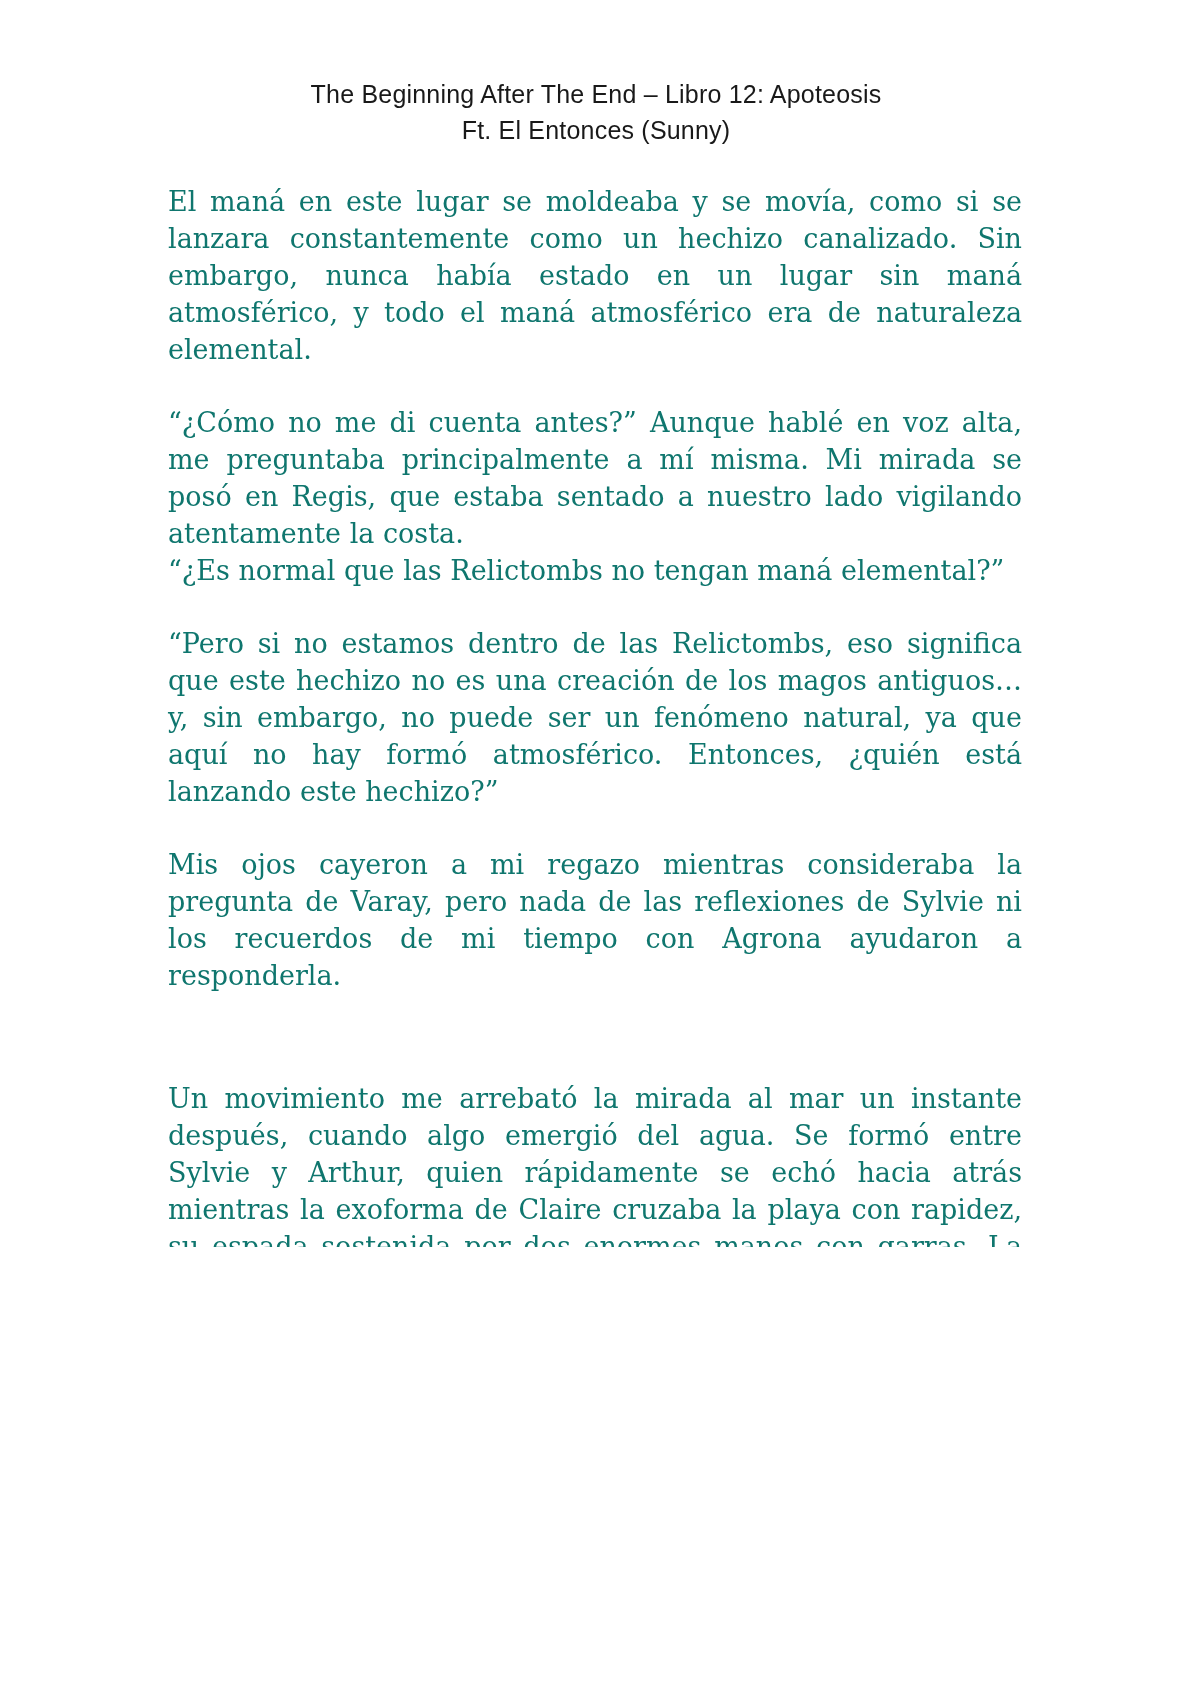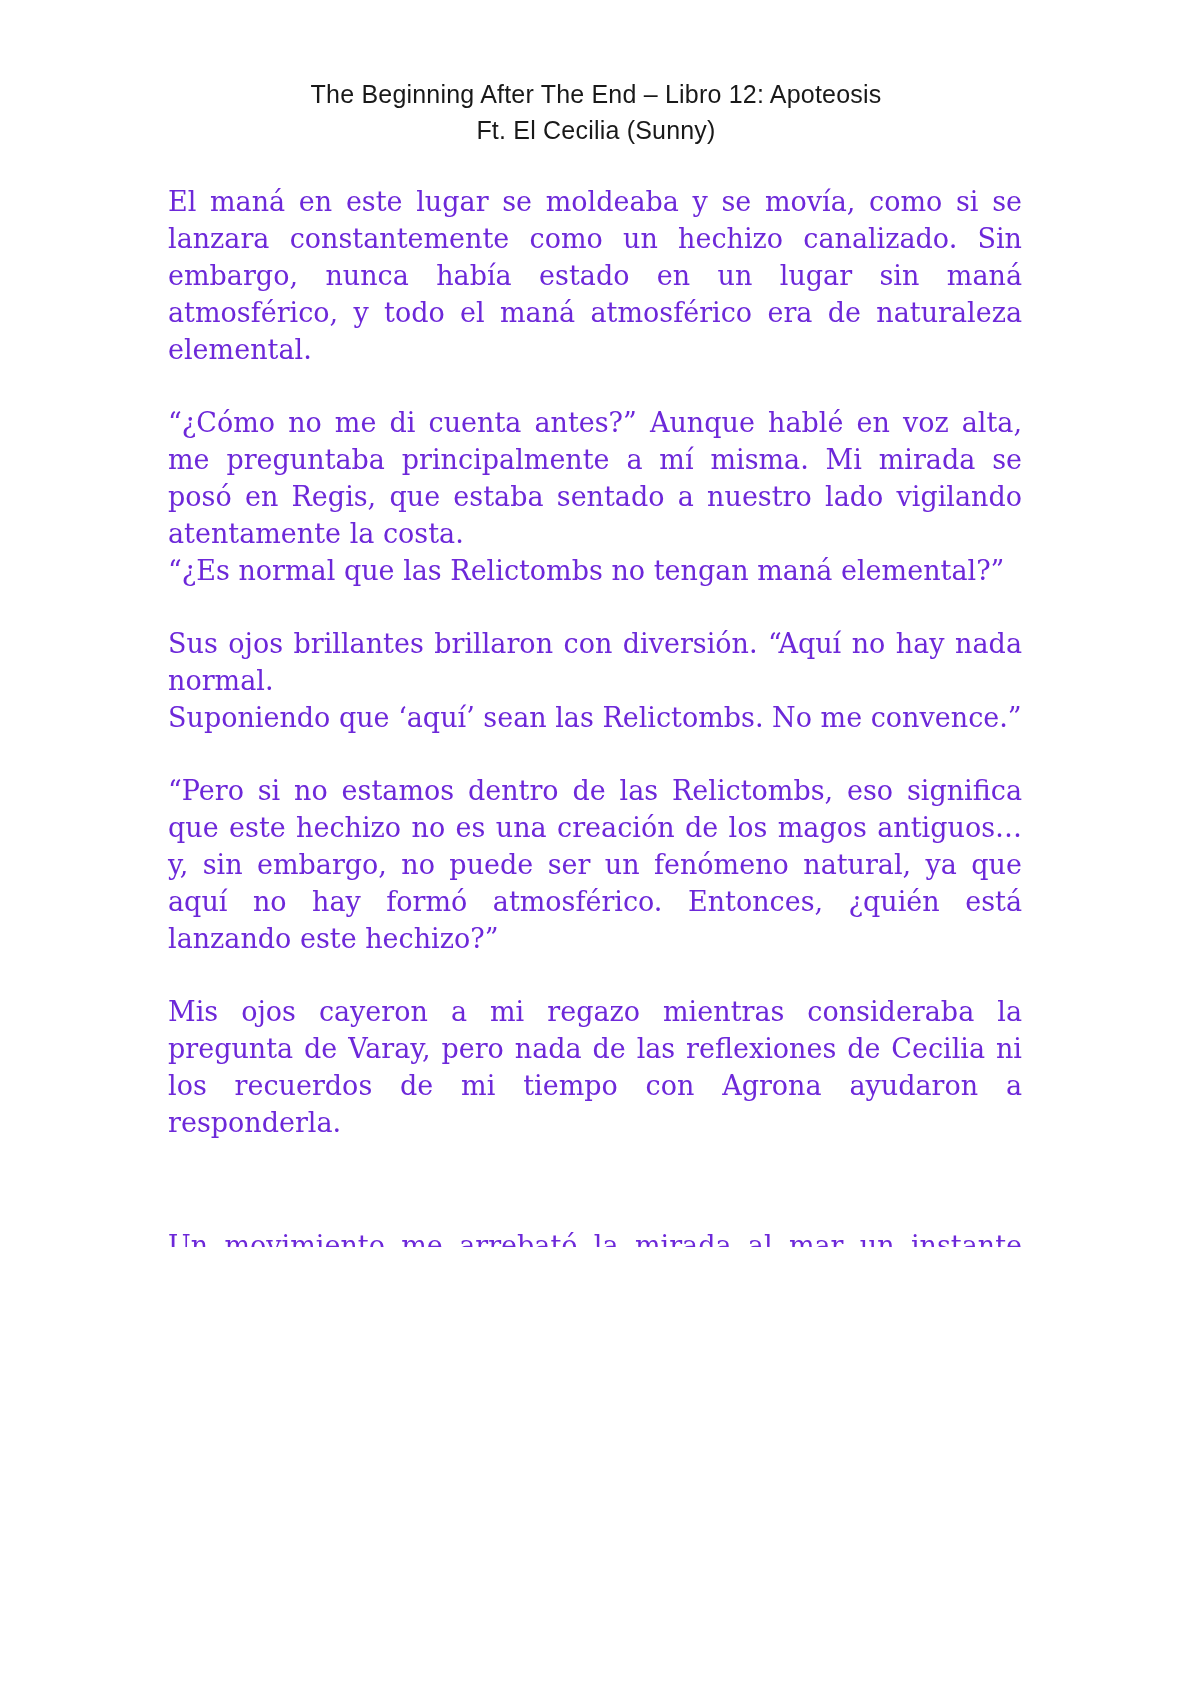--- a/index.html
+++ b/index.html
@@ -32,21 +32,21 @@
     position: absolute;
     left: 168px;
     top: 183px;
     width: 854px;
   }
   .para {
     font-size: 27px;
     line-height: 37px;
     text-align: justify;
     margin: 0 0 36px 0;
-    color: #6d28d9;
+    color: #0f766e;
   }
   .para.extra-gap {
     margin-top: 86px;
   }
   .footer-art {
     position: absolute;
     left: 2px;
     top: 1587px;
     width: 174px;
     height: 97px;
@@ -56,29 +56,28 @@
     display: block;
   }
 </style>
 </head>
 <body>
 
 <div class="page">
 
   <div class="title-block">
     <div class="title-line">The Beginning After The End – Libro 12: Apoteosis</div>
-    <div class="title-line">Ft. El Cecilia (Sunny)</div>
+    <div class="title-line">Ft. El Entonces (Sunny)</div>
   </div>
 
   <div class="text-column">
       <div class="para">El maná en este lugar se moldeaba y se movía, como si se lanzara constantemente como un hechizo canalizado. Sin embargo, nunca había estado en un lugar sin maná atmosférico, y todo el maná atmosférico era de naturaleza elemental.</div>
       <div class="para">“¿Cómo no me di cuenta antes?” Aunque hablé en voz alta, me preguntaba principalmente a mí misma. Mi mirada se posó en Regis, que estaba sentado a nuestro lado vigilando atentamente la costa.<br>“¿Es normal que las Relictombs no tengan maná elemental?”</div>
-      <div class="para">Sus ojos brillantes brillaron con diversión. “Aquí no hay nada normal.<br>Suponiendo que ‘aquí’ sean las Relictombs. No me convence.”</div>
       <div class="para">“Pero si no estamos dentro de las Relictombs, eso significa que este hechizo no es una creación de los magos antiguos… y, sin embargo, no puede ser un fenómeno natural, ya que aquí no hay formó atmosférico. Entonces, ¿quién está lanzando este hechizo?”</div>
-      <div class="para">Mis ojos cayeron a mi regazo mientras consideraba la pregunta de Varay, pero nada de las reflexiones de Cecilia ni los recuerdos de mi tiempo con Agrona ayudaron a responderla.</div>
+      <div class="para">Mis ojos cayeron a mi regazo mientras consideraba la pregunta de Varay, pero nada de las reflexiones de Sylvie ni los recuerdos de mi tiempo con Agrona ayudaron a responderla.</div>
       <div class="para extra-gap">Un movimiento me arrebató la mirada al mar un instante después, cuando algo emergió del agua. Se formó entre Sylvie y Arthur, quien rápidamente se echó hacia atrás mientras la exoforma de Claire cruzaba la playa con rapidez, su espada sostenida por dos enormes manos con garras. La criatura recién formada, muy similar a la primera, miró fijamente a Sylvie un instante antes de volverse contra la exoforma que se acercaba.</div>
     </div>
 
   <div class="footer-art">
     <svg width="174" height="97" viewBox="0 0 174 97" xmlns="http://www.w3.org/2000/svg">
 
       <rect x="0" y="0" width="174" height="97" fill="#efefef"></rect>
 
       <ellipse cx="88" cy="56" rx="74" ry="66" fill="#e7e7e7"></ellipse>
 

